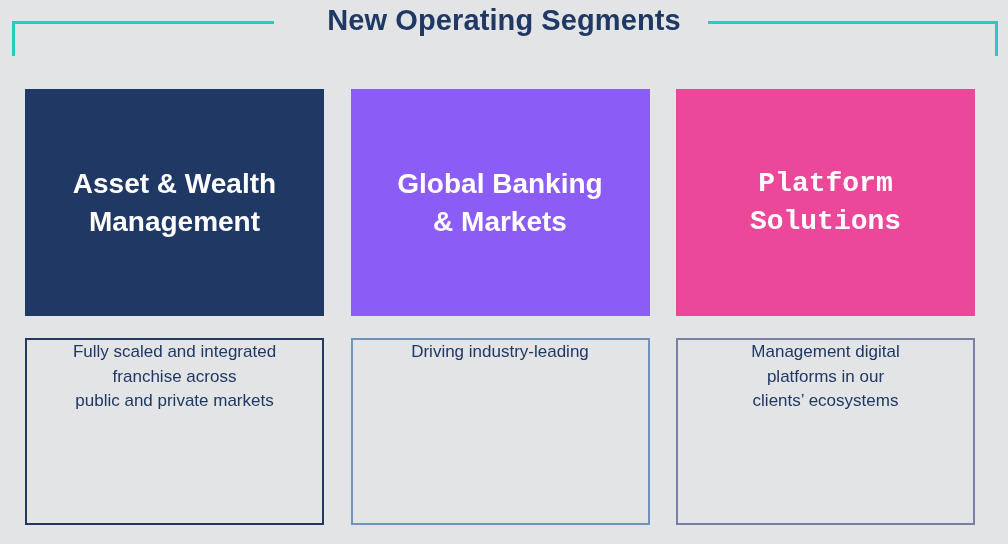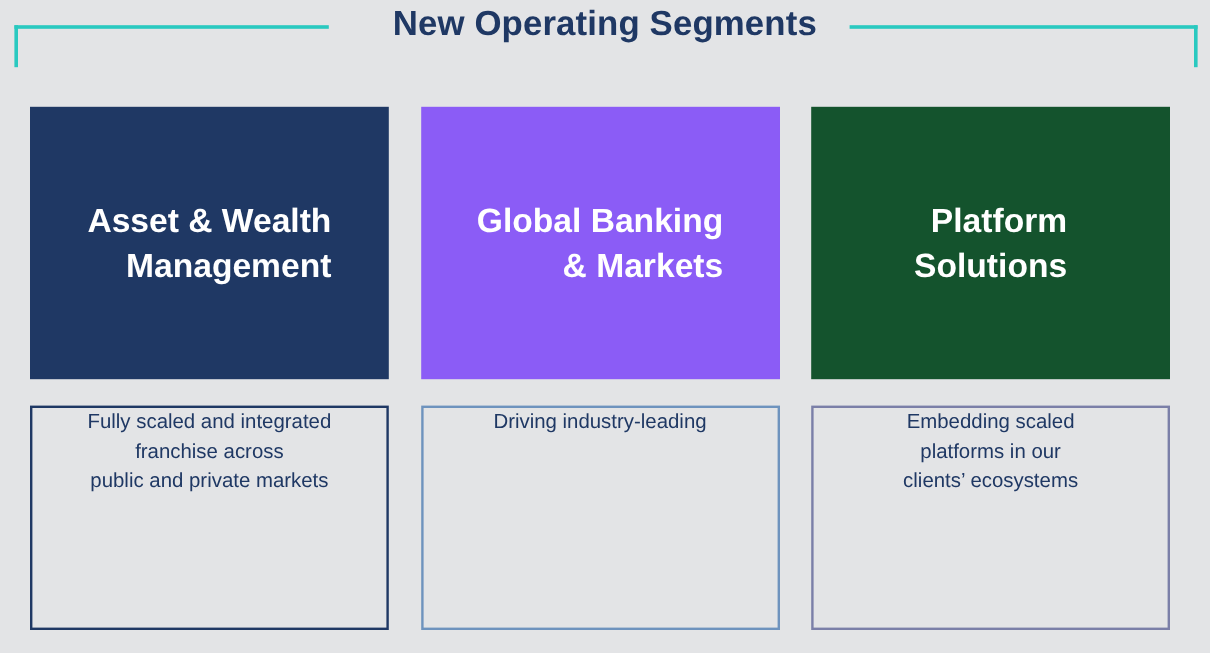--- a/index.html
+++ b/index.html
@@ -67,21 +67,21 @@
     height: 436px;
     display: flex;
     flex-direction: column;
   }
 
   .segment-header {
     height: 252px;
     display: flex;
     align-items: center;
     justify-content: center;
-    text-align: right;
+    text-align: center;
     color: #ffffff;
     font-size: 28px;
     font-weight: bold;
     line-height: 1.35;
     padding: 0 10px;
     box-sizing: border-box;
   }
 
   .segment-desc {
     margin-top: 22px;
@@ -99,21 +99,21 @@
     padding: 0 12px;
   }
 
   
   .col-1 .segment-header { background: #1f3864; }
   .col-1 .segment-desc   { border-color: #1f3864; }
 
   .col-2 .segment-header { background: #8b5cf6; }
   .col-2 .segment-desc   { border-color: #6e93be; }
 
-  .col-3 .segment-header { background: #14532d; }
+  .col-3 .segment-header { background: #ec4899; font-family: Liberation Mono, monospace; }
   .col-3 .segment-desc   { border-color: #7b7fa8; }
 </style>
 </head>
 <body>
 
 <div class="title-band">
   <div class="bracket bracket-left"></div>
   <div class="bracket bracket-right"></div>
   <div class="page-title">New Operating Segments</div>
 </div>
@@ -153,20 +153,20 @@
 
   <div class="column col-3">
     <div class="segment-header">
       <span>
         <span>Platform</span><br>
         <span>Solutions</span>
       </span>
     </div>
     <div class="segment-desc">
       <span>
-        <span>Embedding scaled</span><br>
+        <span>Management digital</span><br>
         <span>platforms in our</span><br>
         <span>clients’ ecosystems</span>
       </span>
     </div>
   </div>
 
 </div>
 
 </body></html>

